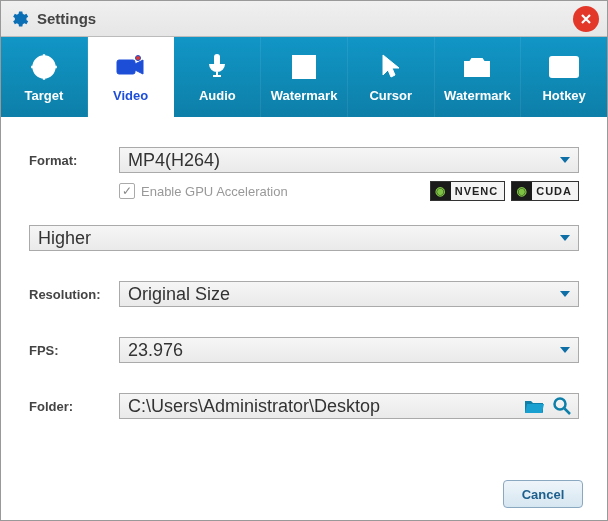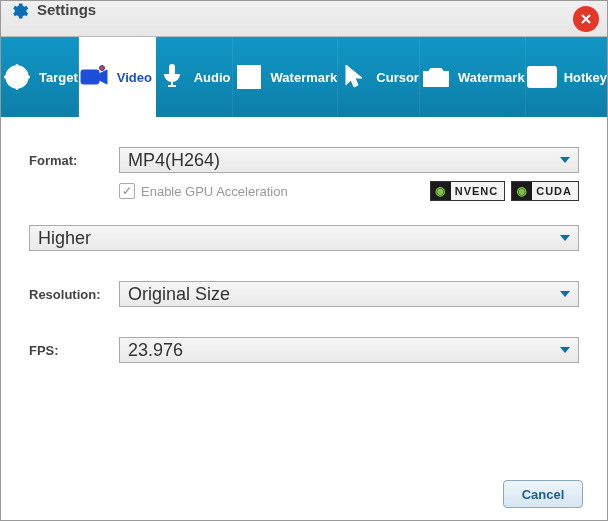--- a/index.html
+++ b/index.html
@@ -1,24 +1,24 @@
 <!DOCTYPE html>
 <html><head>
 <meta charset="utf-8">
 <style>
 * { box-sizing: border-box; margin: 0; padding: 0; font-family: Arial, sans-serif; }
 body { background: #fff; width: 608px; height: 521px; overflow: hidden; position: relative; border: 1px solid #999; }
 
-.titlebar { height: 36px; background: linear-gradient(#f0f0f0, #e6e6e6); border-bottom: 1px solid #bbb; display: flex; align-items: flex-start; padding: 0 8px; position: relative; }
+.titlebar { height: 36px; background: linear-gradient(#f0f0f0, #e6e6e6); border-bottom: 1px solid #bbb; display: flex; align-items: center; padding: 0 8px; position: relative; }
 .titlebar .gear { width: 20px; height: 20px; color: #0b6fb5; display: flex; align-items: center; justify-content: center; }
 .titlebar .title { font-size: 15px; font-weight: bold; color: #444; margin-left: 8px; }
 .titlebar .close { position: absolute; right: 8px; top: 5px; width: 26px; height: 26px; background: #e3372a; border-radius: 50%; color: #fff; display: flex; align-items: center; justify-content: center; cursor: pointer; font-weight: bold; }
 
 .tabbar { height: 80px; background: linear-gradient(#1196c6, #0d7fa8); display: flex; }
-.tab { flex: 1 1 0; display: flex; flex-direction: row; align-items: center; justify-content: flex-start; color: #fff; font-size: 13px; font-weight: bold; cursor: pointer; gap: 6px; border-right: 1px solid rgba(255,255,255,0.08); }
+.tab { flex: 1 1 0; display: flex; flex-direction: column; align-items: center; justify-content: center; color: #fff; font-size: 13px; font-weight: bold; cursor: pointer; gap: 6px; border-right: 1px solid rgba(255,255,255,0.08); }
 .tab:last-child { border-right: none; }
 .tab.active { background: #fff; color: #1d4ed8; }
 .tab .ticon { width: 32px; height: 30px; display: flex; align-items: center; justify-content: center; }
 .tab .ticon svg { stroke: currentColor; fill: currentColor; }
 
 .content { padding: 30px 28px 12px 28px; height: calc(100% - 36px - 80px - 52px); overflow: hidden; }
 .row { display: flex; align-items: center; margin-bottom: 30px; }
 .row .label { width: 90px; font-size: 13px; font-weight: bold; color: #444; }
 .row .field { flex: 1; }
 
@@ -171,18 +171,40 @@
   <div class="row">
     <div class="label">FPS:</div>
     <div class="field">
       <div class="select">
         <span>23.976</span>
         <span class="caret"></span>
       </div>
     </div>
   </div>
 
+  <div class="row folder-row">
+    <div class="label">Folder:</div>
+    <div class="field">
+      <div class="select">
+        <span>C:\Users\Administrator\Desktop</span>
+        <div class="folder-icons">
+          <span class="ficon">
+            <svg width="20" height="16" viewBox="0 0 20 16">
+                <path fill="#0d7fa8" d="M1 3h6l2 2h10v9a1 1 0 01-1 1H2a1 1 0 01-1-1z"></path>
+                <path fill="#1aa0d0" d="M3 6h17l-2 9H1z"></path>
+              </svg>
+          </span>
+          <span class="ficon">
+            <svg width="18" height="18" viewBox="0 0 18 18" fill="none" stroke="#0d7fa8" stroke-width="2.5">
+                <circle cx="7" cy="7" r="5.5"></circle>
+                <path d="M11.5 11.5L17 17"></path>
+              </svg>
+          </span>
+        </div>
+      </div>
+    </div>
+  </div>
 
 </div>
 
 <div class="footer">
   <div class="btn">Cancel</div>
 </div>
 
 </body></html>

